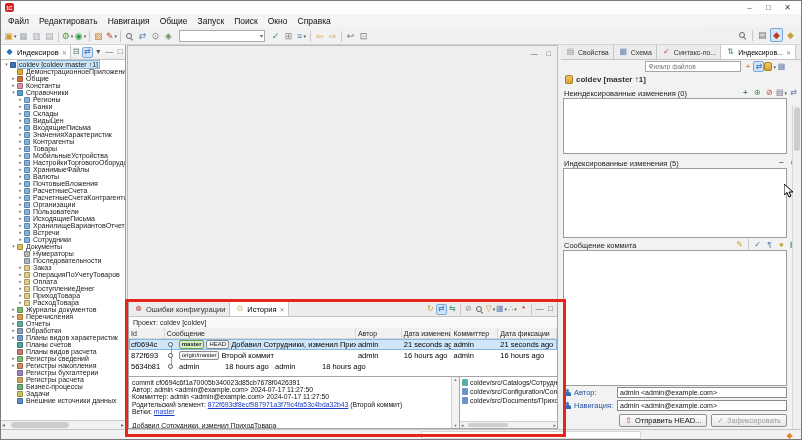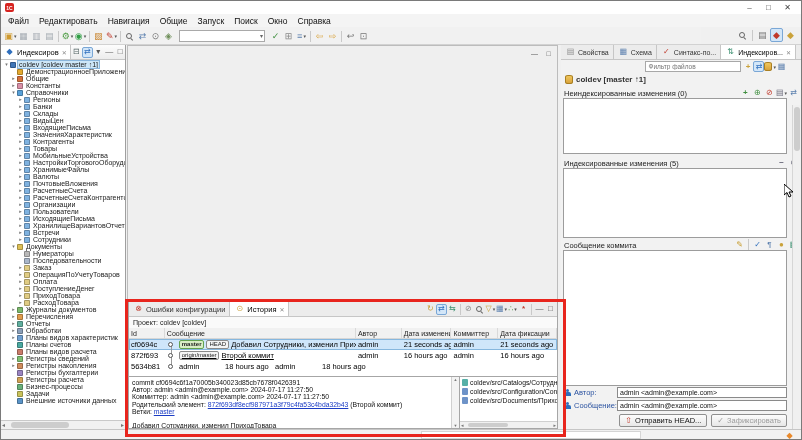--- a/index.html
+++ b/index.html
@@ -600,21 +600,21 @@
           <span class="hc" style="width: 50px;">21 seconds ago</span>
           <span class="hc" style="width: 47px;">admin</span>
           <span class="hc" style="width: 59px;">21 seconds ago</span>
         </div>
         <div class="hrow">
           <span class="hc" style="width: 36px;">872f693</span>
           <span class="hc gcell" style="width: 12px;">
             <span class="gline"></span>
             <span class="gdot"></span>
           </span>
-          <span class="hc" style="width: 180px; text-decoration: underline;">
+          <span class="hc" style="width: 180px;">
             <span class="badge">origin/master</span>
             <span>Второй коммит</span>
           </span>
           <span class="hc" style="width: 46px;">admin</span>
           <span class="hc" style="width: 50px;">16 hours ago</span>
           <span class="hc" style="width: 47px;">admin</span>
           <span class="hc" style="width: 59px;">16 hours ago</span>
         </div>
         <div class="hrow">
           <span class="hc" style="width: 36px;">5634b81</span>
@@ -773,21 +773,21 @@
         </span>
     </div>
     <div class="box" id="msgBox"></div>
     <div class="fieldrow">
       <span class="person"></span>
       <span class="flabel">Автор:</span>
       <input value="admin &lt;admin@example.com&gt;" style="">
     </div>
     <div class="fieldrow">
       <span class="person"></span>
-      <span class="flabel">Сообщение:</span>
+      <span class="flabel">Навигация:</span>
       <input value="admin &lt;admin@example.com&gt;" style="">
     </div>
     <div class="btnrow">
       <span class="btn">
           <span class="g" style="color:#c0392b;font-size:8px">⇧</span>
           <span>Отправить HEAD...</span>
         </span>
       <span class="btn disabled">
           <span class="g" style="color:#9b9b9b;font-size:8px">✓</span>
           <span>Зафиксировать</span>

